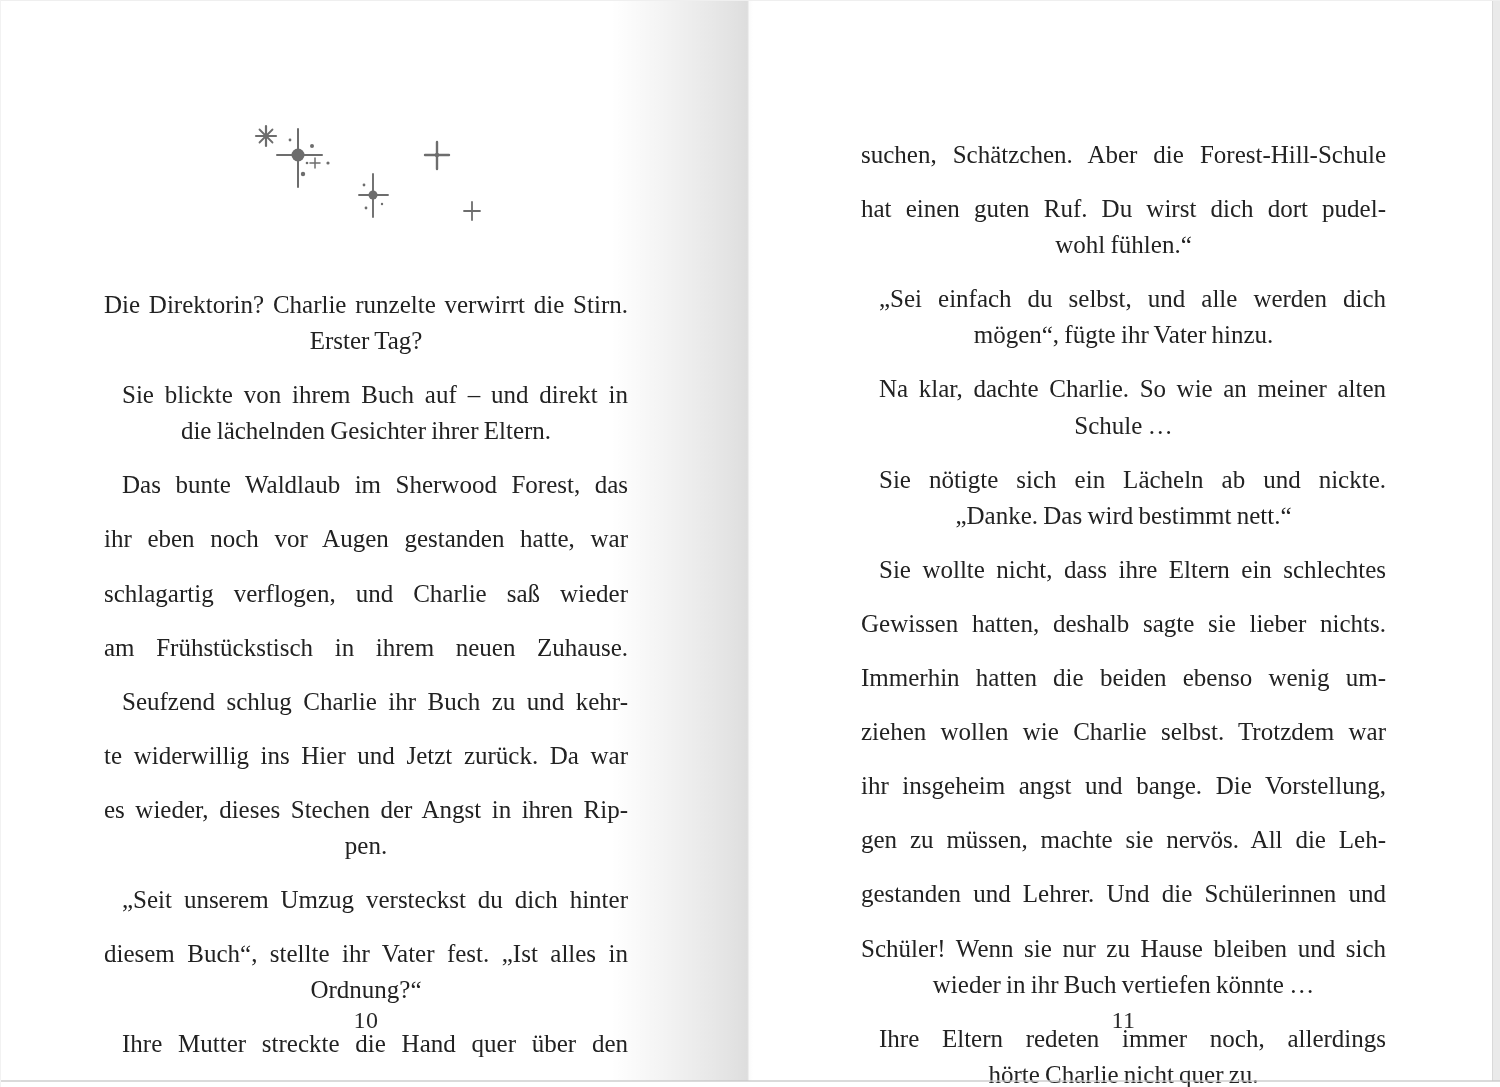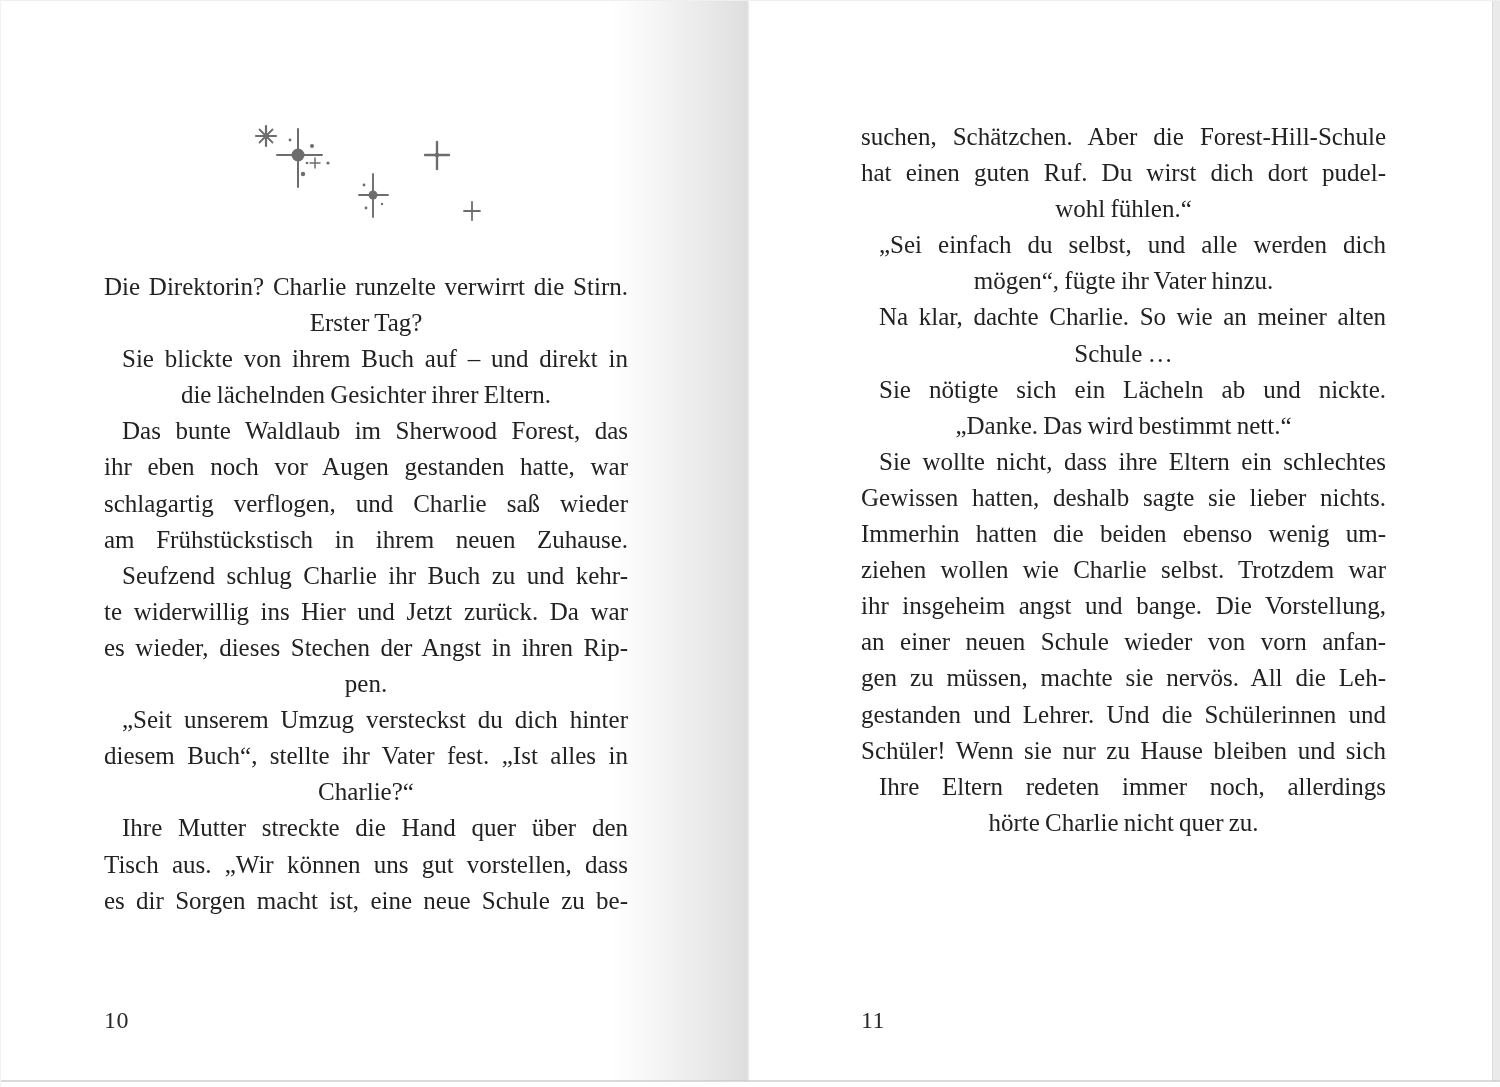--- a/index.html
+++ b/index.html
@@ -41,26 +41,26 @@
   .page-right{left:752px;width:739px;}
   .stars{position:absolute;left:245px;top:115px;width:250px;height:115px;}
   .textblock{
     position:absolute;width:524px;
     font-size:25px;line-height:36.1px;
     text-rendering:optimizeLegibility;
   }
   .tb-left{left:103px;top:268px;}
   .tb-right{left:108px;top:118px;width:525px;} 
   .line{height:36.1px;overflow:hidden;word-spacing:-1px;text-align:center;white-space:nowrap;}
-  .line.just{text-align:justify;text-align-last:justify;white-space:normal;}
+  .line.just{text-align:justify;text-align-last:justify;white-space:normal;margin-top:18px;}
   .line.ind{padding-left:18px;box-sizing:border-box;}
   .it{}
   .pagenum{
     position:absolute;top:1006px;font-size:24px;color:#2a2a2a;
-    text-align:left;letter-spacing:0.5px;
+    text-align:center;letter-spacing:0.5px;
   }
   .pn-left{left:103px;width:524px;}
   .pn-right{left:108px;width:525px;}
   .stars svg{display:block;width:100%;height:100%;}
   .stars line{stroke:var(--stars,#6d6d6d);stroke-linecap:round;}
   .stars circle{fill:var(--stars,#6d6d6d);}
 </style>
 </head>
 <body style="color: rgb(34, 34, 34);">
 
@@ -122,21 +122,21 @@
         <div class="line just ind"><span>Das bunte Waldlaub im Sherwood Forest, das</span></div>
         <div class="line just"><span>ihr eben noch vor Augen gestanden hatte, war</span></div>
         <div class="line just"><span>schlagartig verflogen, und Charlie saß wieder</span></div>
         <div class="line just"><span>am Frühstückstisch in ihrem neuen Zuhause.</span></div>
         <div class="line just ind"><span>Seufzend schlug Charlie ihr Buch zu und kehr-</span></div>
         <div class="line just"><span>te widerwillig ins Hier und Jetzt zurück. Da war</span></div>
         <div class="line just"><span>es wieder, dieses Stechen der Angst in ihren Rip-</span></div>
         <div class="line"><span>pen.</span></div>
         <div class="line just ind"><span>„Seit unserem Umzug versteckst du dich hinter</span></div>
         <div class="line just"><span>diesem Buch“, stellte ihr Vater fest. „Ist alles in</span></div>
-        <div class="line"><span>Charlie?“</span></div>
+        <div class="line"><span>Ordnung?“</span></div>
         <div class="line just ind"><span>Ihre Mutter streckte die Hand quer über den</span></div>
         <div class="line just"><span>Tisch aus. „Wir können uns gut vorstellen, dass</span></div>
         <div class="line just"><span>es dir Sorgen macht ist, eine neue Schule zu be-</span></div>
       </div>
 
     <div class="pagenum pn-left">10</div>
   </div>
 
   <div class="page page-right">
     <div class="textblock tb-right">
@@ -147,24 +147,24 @@
         <div class="line"><span>mögen“, fügte ihr Vater hinzu.</span></div>
         <div class="line just ind"><span class="it">Na klar,</span><span> dachte Charlie. </span><span class="it">So wie an meiner alten</span></div>
         <div class="line"><span class="it">Schule …</span></div>
         <div class="line just ind"><span>Sie nötigte sich ein Lächeln ab und nickte.</span></div>
         <div class="line"><span>„Danke. Das wird bestimmt nett.“</span></div>
         <div class="line just ind"><span>Sie wollte nicht, dass ihre Eltern ein schlechtes</span></div>
         <div class="line just"><span>Gewissen hatten, deshalb sagte sie lieber nichts.</span></div>
         <div class="line just"><span>Immerhin hatten die beiden ebenso wenig um-</span></div>
         <div class="line just"><span>ziehen wollen wie Charlie selbst. Trotzdem war</span></div>
         <div class="line just"><span>ihr insgeheim angst und bange. Die Vorstellung,</span></div>
-        <div class="line just"><span>an einer neuen Schule wieder von vorn anfan-</span></div>
         <div class="line just"><span>gen zu müssen, machte sie nervös. All die Leh-</span></div>
         <div class="line just"><span>gestanden und Lehrer. Und die Schülerinnen und</span></div>
         <div class="line just"><span>Schüler! Wenn sie nur zu Hause bleiben und sich</span></div>
+        <div class="line"><span>wieder in ihr Buch vertiefen könnte …</span></div>
         <div class="line just ind"><span>Ihre Eltern redeten immer noch, allerdings</span></div>
         <div class="line"><span>hörte Charlie nicht quer zu.</span></div>
       </div>
     <div class="pagenum pn-right">11</div>
   </div>
 
   <div class="gutter-shadow"></div>
   <div class="edge-strip"></div>
   <div class="bottom-rule"></div>
 </div>

